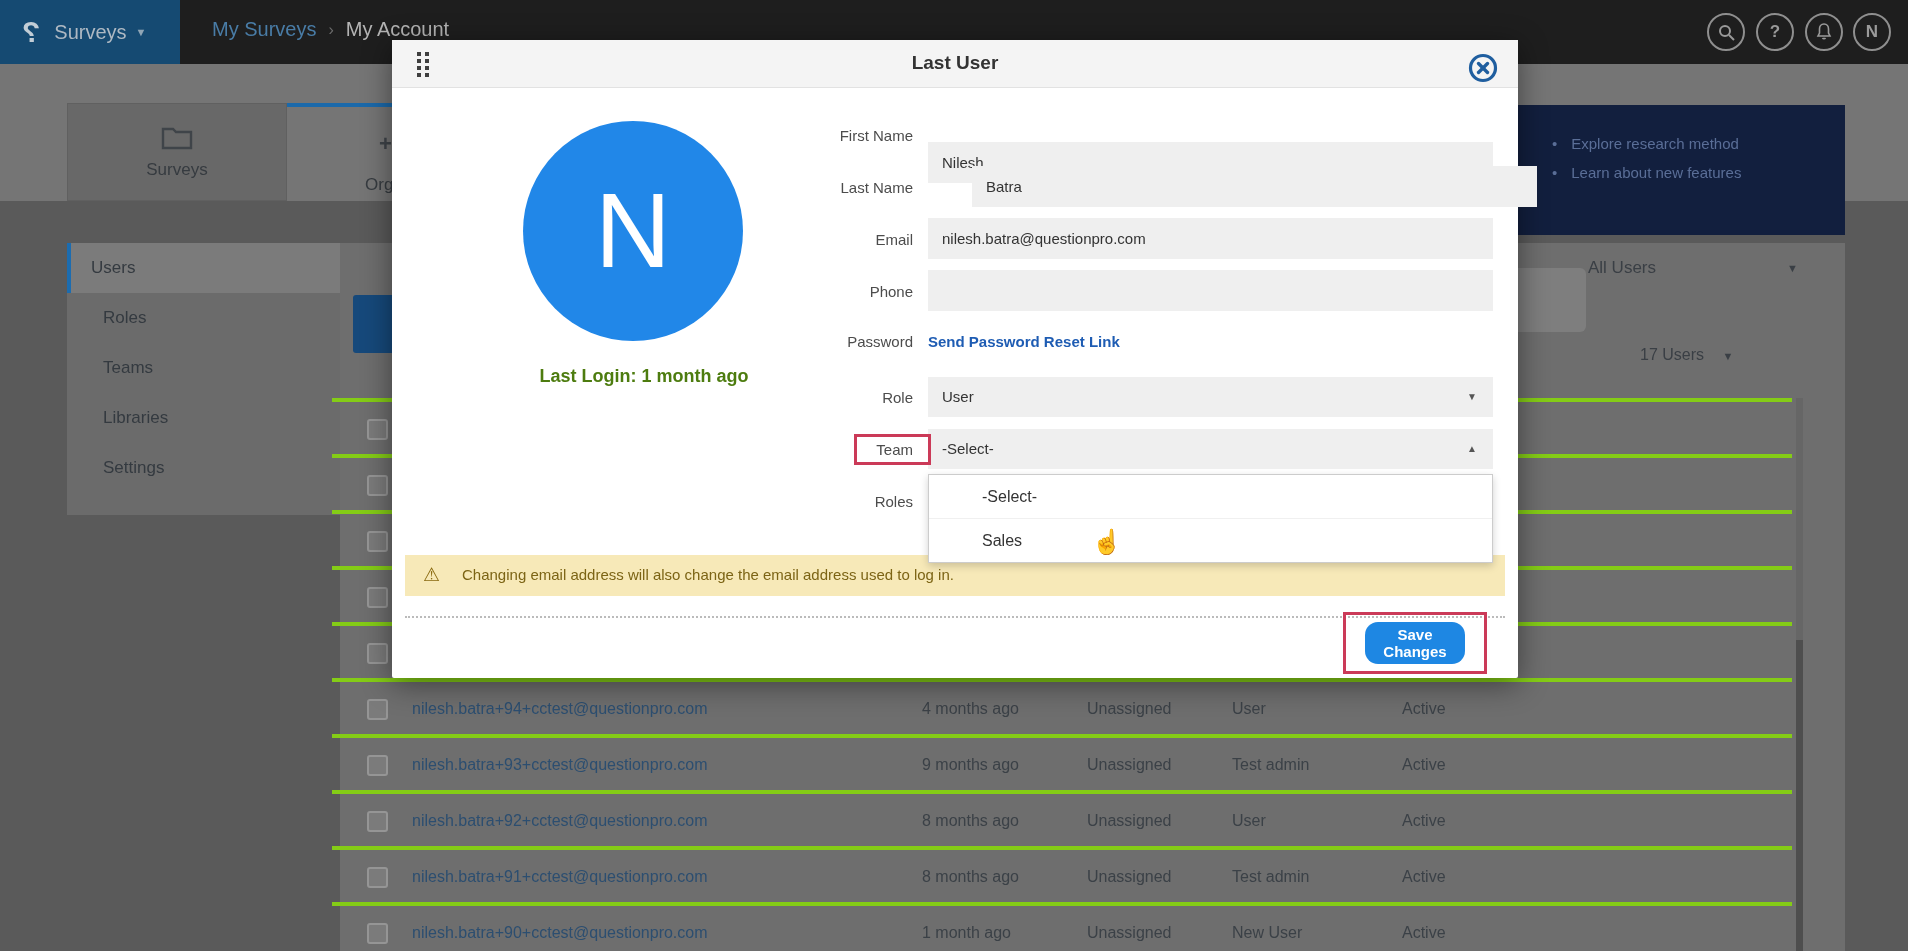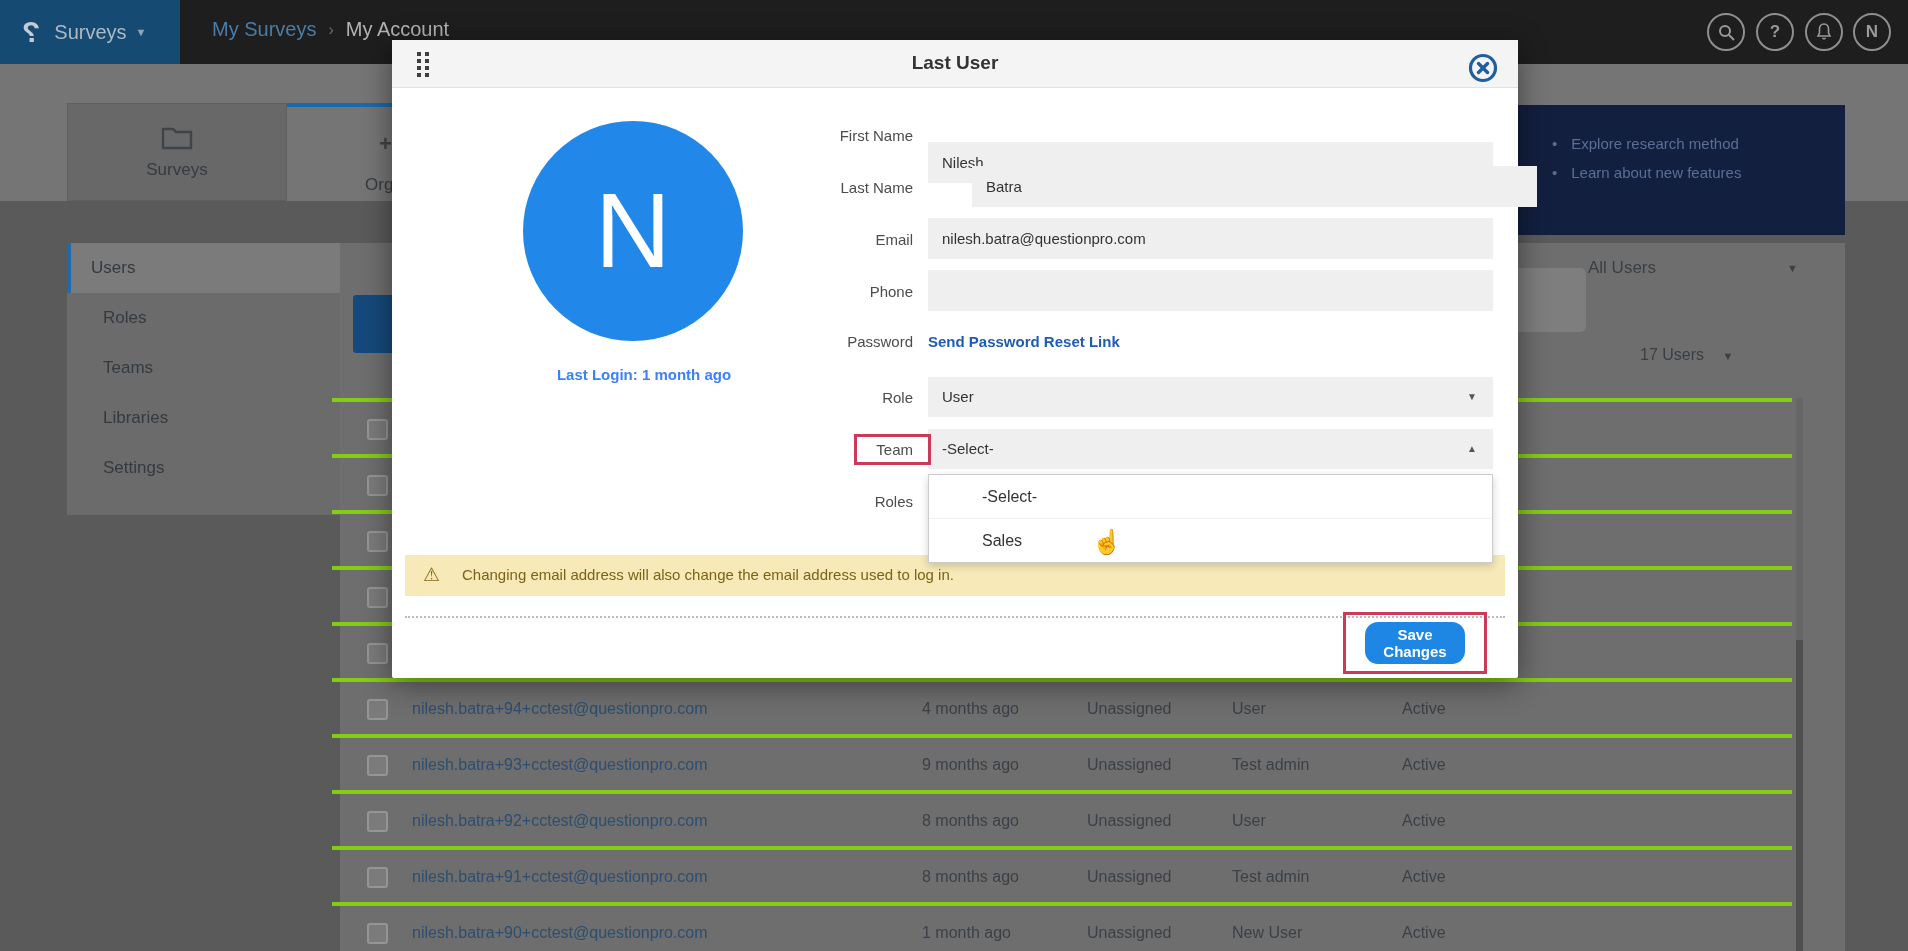--- a/index.html
+++ b/index.html
@@ -66,21 +66,21 @@
                   border-bottom:1px solid #e2e2e2; }
   #drag-handle { position:absolute; left:24px; top:11px; }
   #modal-title { position:absolute; left:0; top:12px; width:1126px; text-align:center;
                  font-size:19px; font-weight:bold; color:#333333; }
   #close-btn { position:absolute; right:20px; top:13px; width:30px; height:30px; cursor:pointer; }
 
   #avatar { position:absolute; left:131px; top:81px; width:220px; height:220px; border-radius:50%;
             background:#2187e8; color:#ffffff; display:flex; align-items:center; justify-content:center;
             font-size:105px; }
   #last-login { position:absolute; left:102px; top:326px; width:300px; text-align:center;
-                font-size:15px; font-weight:bold; color:#3b82f6; }
+                font-size:18px; font-weight:bold; color:#4d7c0f; }
 
   .f-label { position:absolute; left:300px; width:221px; text-align:right; font-size:15px; color:#4c4c4c; }
   .f-input { position:absolute; left:536px; width:565px; height:41px; background:#efefef; border:none;
              padding:0 14px; font-size:15px; color:#333333; font-family:"Liberation Sans", sans-serif; }
   .f-select { position:absolute; left:536px; width:565px; height:40px; background:#efefef;
               font-size:15px; color:#333333; line-height:40px; padding-left:14px; cursor:pointer; }
   .sel-caret { position:absolute; right:16px; top:0; font-size:10px; color:#555555; }
   #pw-link { position:absolute; left:536px; top:293px; font-size:15px; font-weight:bold; color:#1e5cb3; cursor:pointer; }
 
   #team-redbox { position:absolute; left:462px; top:394px; width:77px; height:31px;

